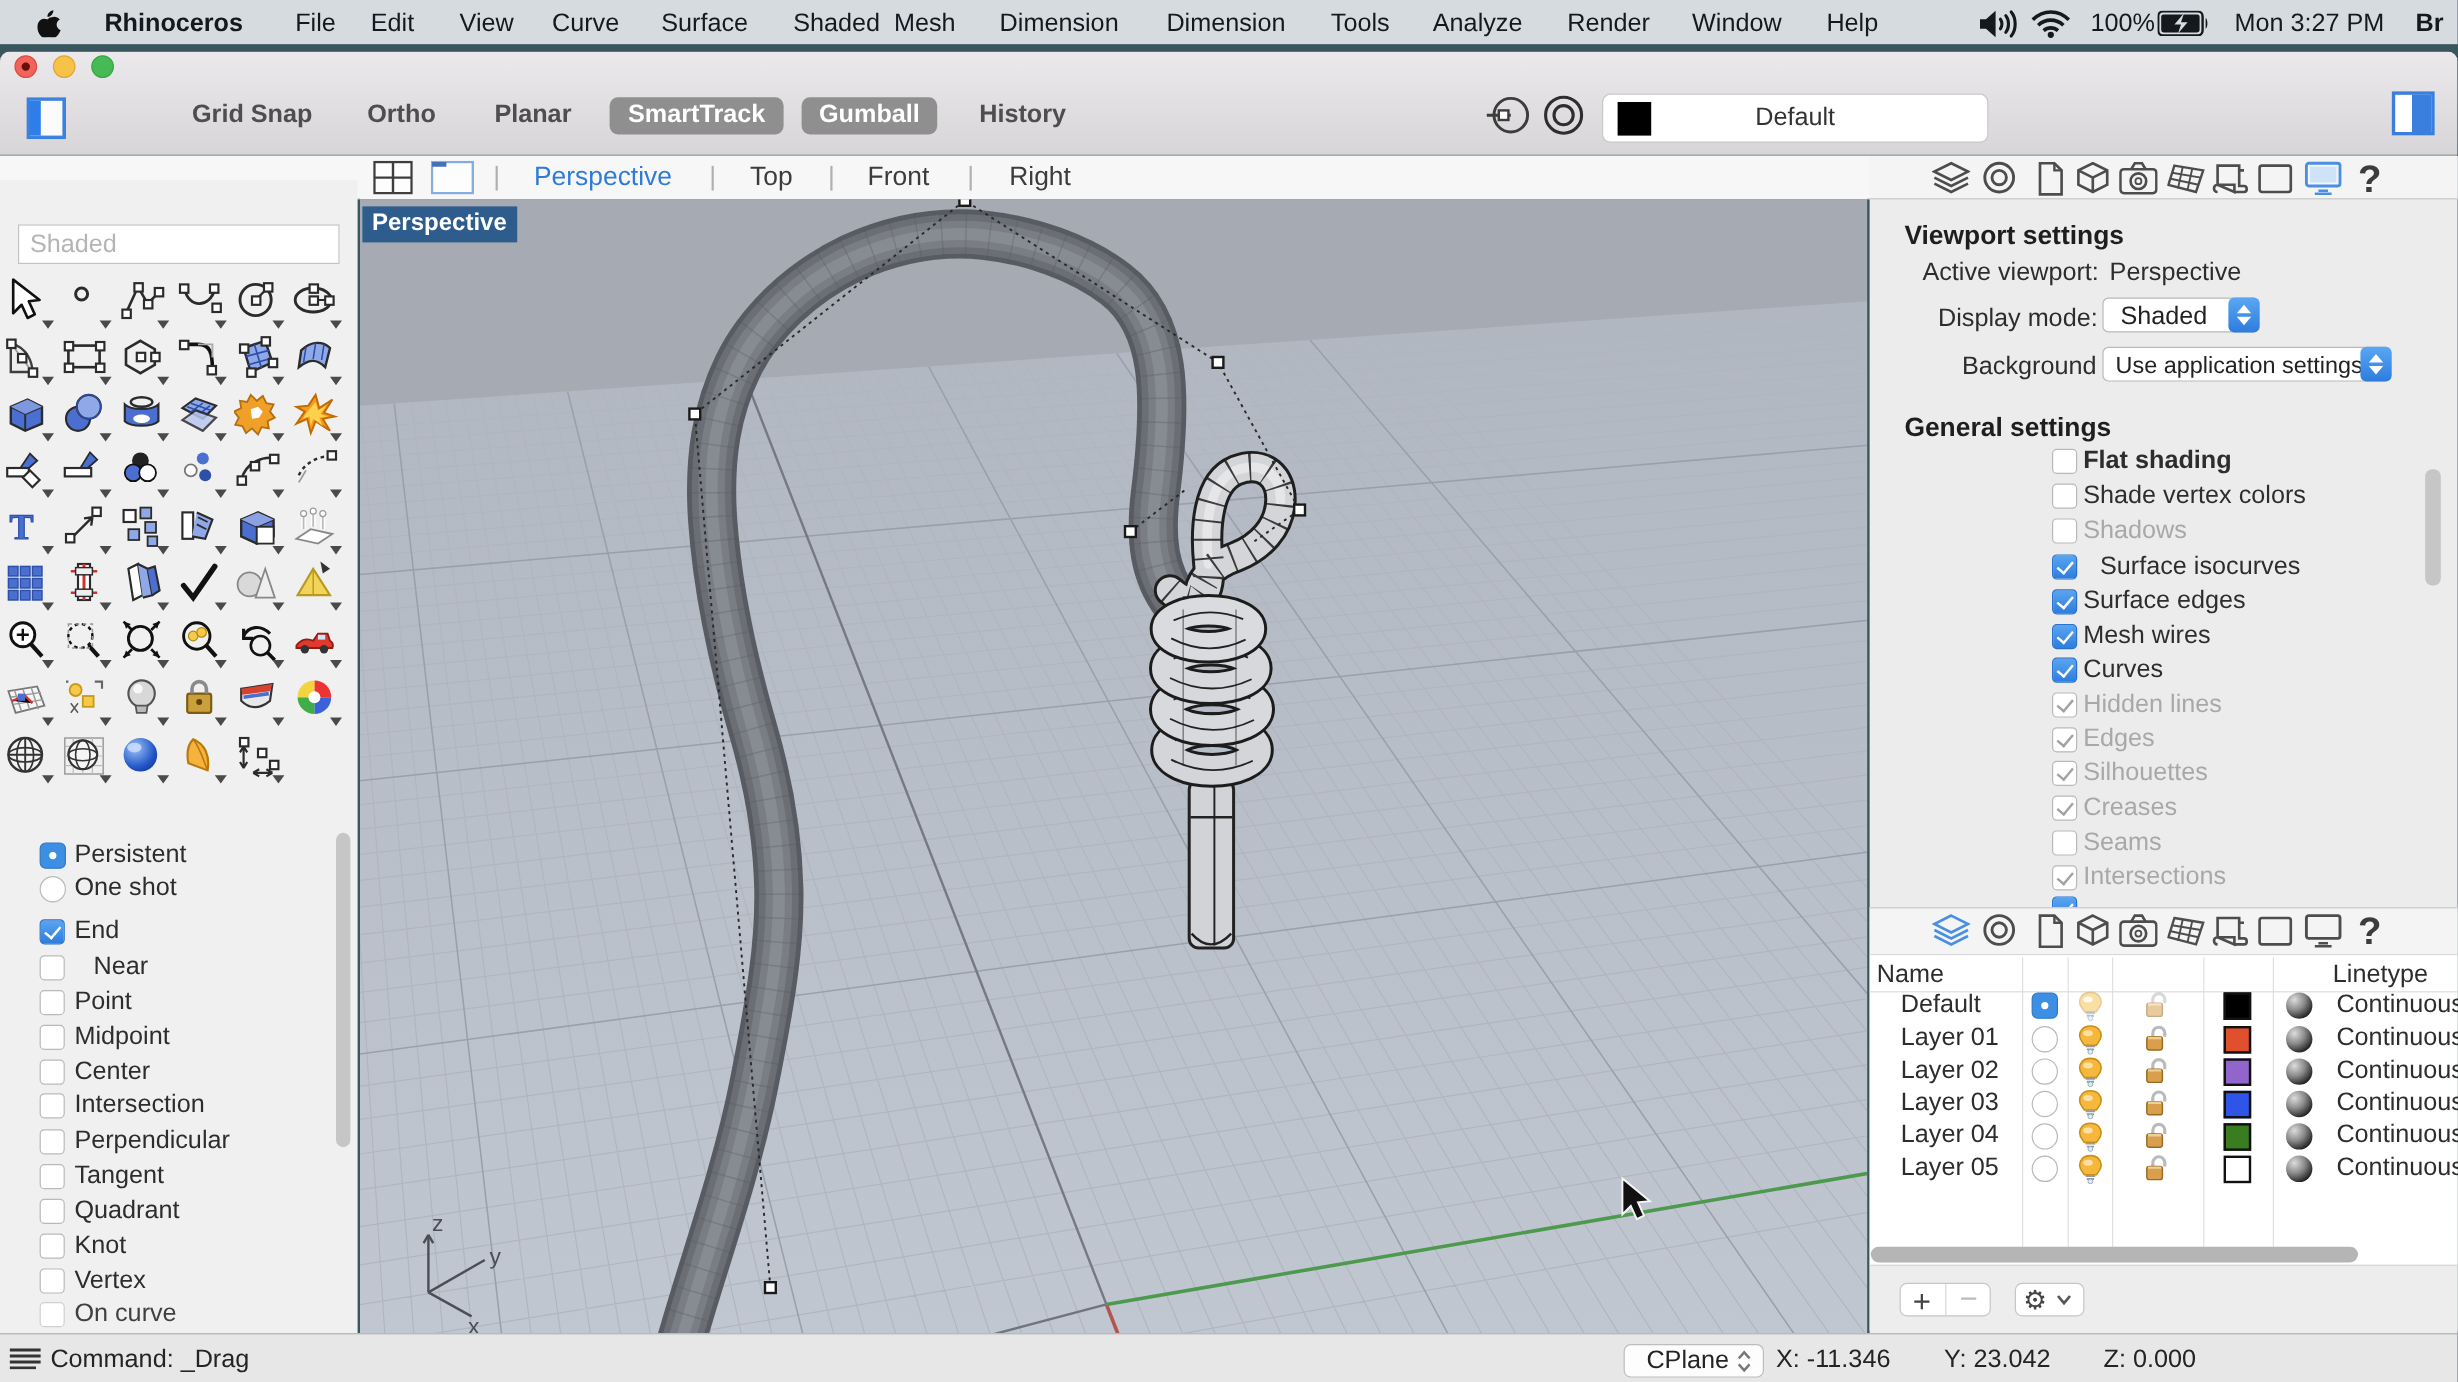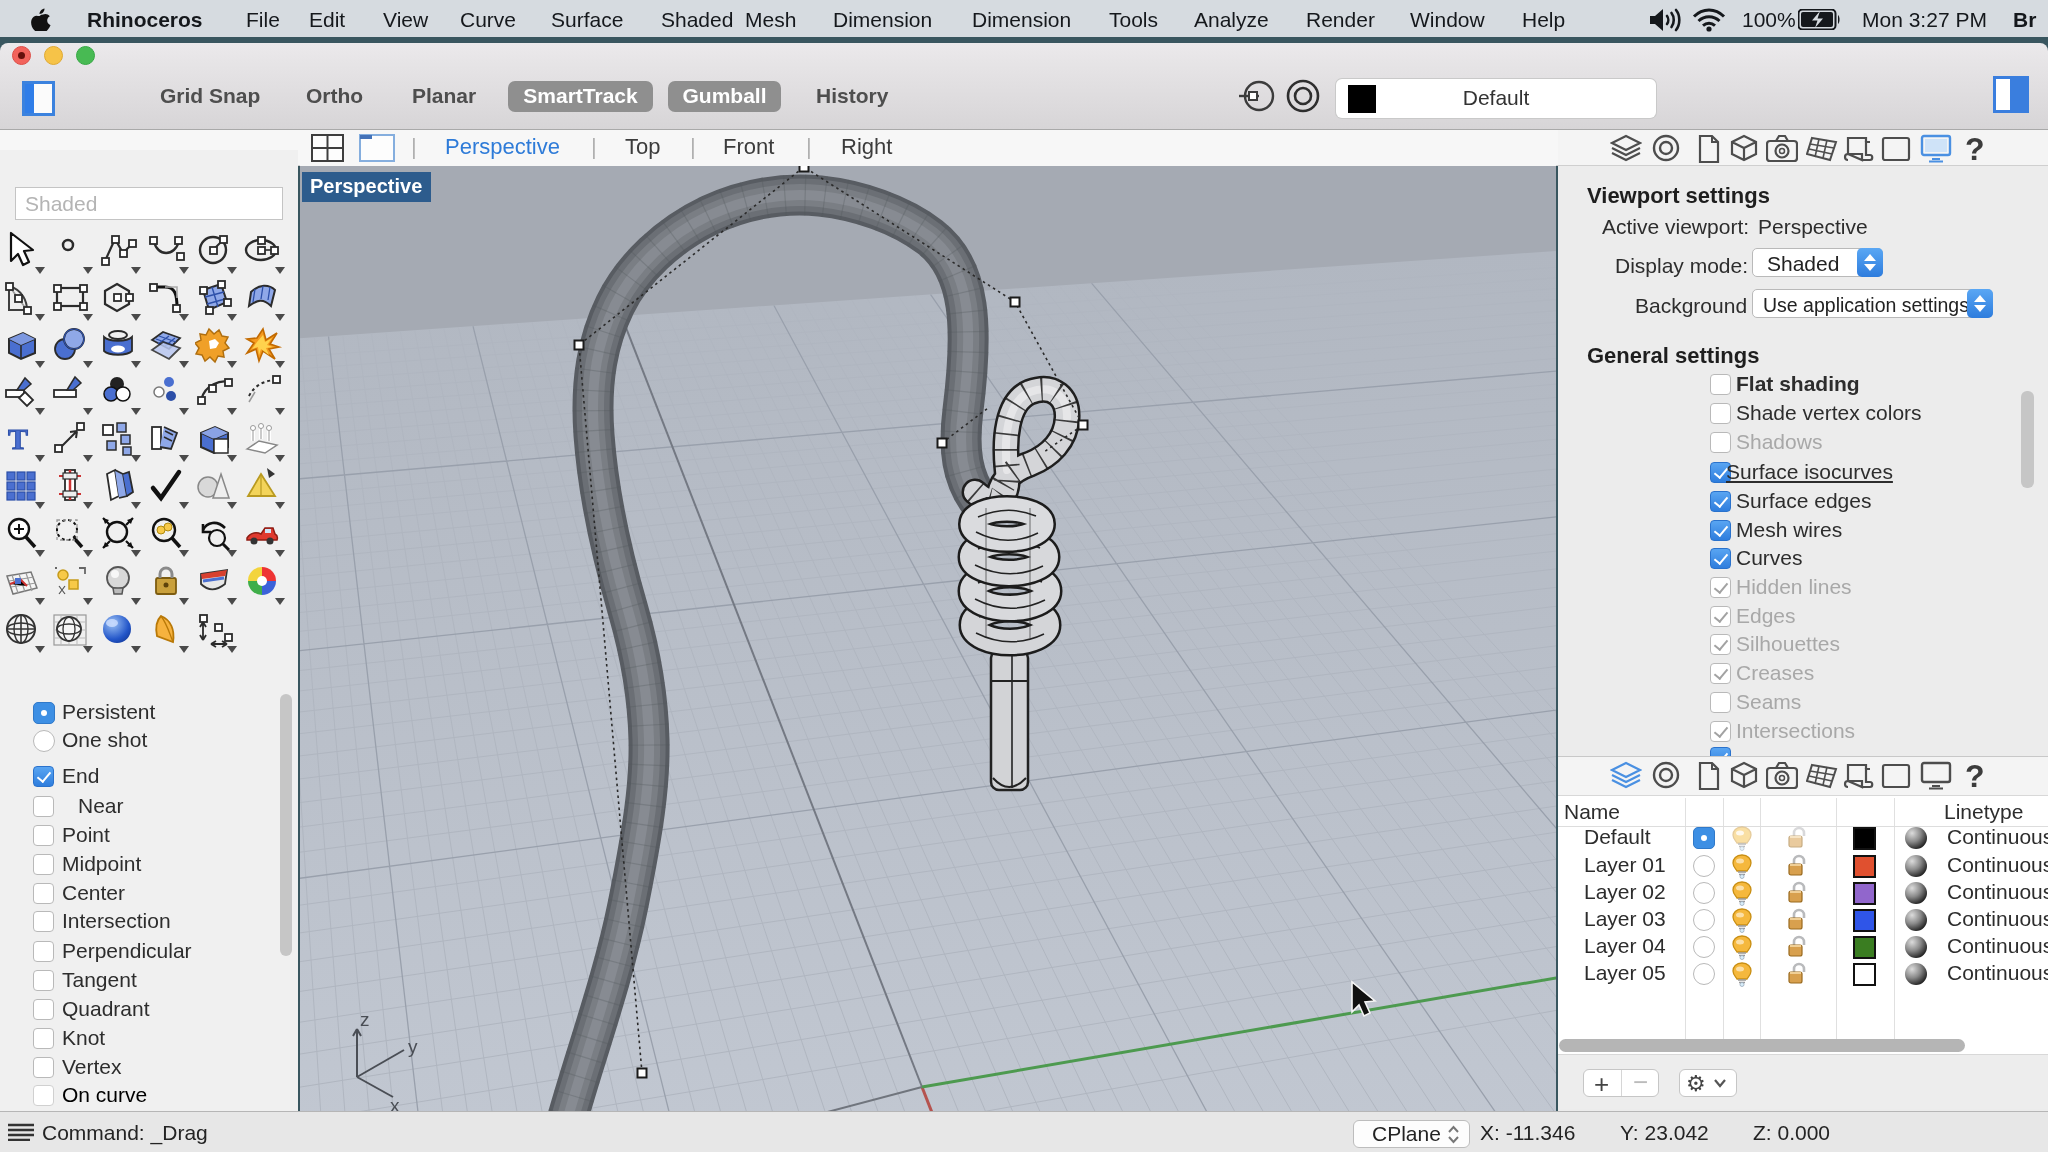--- a/index.html
+++ b/index.html
@@ -696,21 +696,21 @@
 <div class="cb " style="left:33px;top:646px"></div><div class="lbl" style="left:78px;top:644px">Near</div>
 <div class="cb " style="left:33px;top:675px"></div><div class="lbl" style="left:62px;top:673px">Point</div>
 <div class="cb " style="left:33px;top:704px"></div><div class="lbl" style="left:62px;top:702px">Midpoint</div>
 <div class="cb " style="left:33px;top:733px"></div><div class="lbl" style="left:62px;top:731px">Center</div>
 <div class="cb " style="left:33px;top:761px"></div><div class="lbl" style="left:62px;top:759px">Intersection</div>
 <div class="cb " style="left:33px;top:791px"></div><div class="lbl" style="left:62px;top:789px">Perpendicular</div>
 <div class="cb " style="left:33px;top:820px"></div><div class="lbl" style="left:62px;top:818px">Tangent</div>
 <div class="cb " style="left:33px;top:849px"></div><div class="lbl" style="left:62px;top:847px">Quadrant</div>
 <div class="cb " style="left:33px;top:878px"></div><div class="lbl" style="left:62px;top:876px">Knot</div>
 <div class="cb " style="left:33px;top:907px"></div><div class="lbl" style="left:62px;top:905px">Vertex</div>
-<div class="cb" style="left:33px;top:935px;border-color:#d0d0d0"></div><div class="lbl" style="left:62px;top:933px;color:#000000">On curve</div>
+<div class="cb" style="left:33px;top:935px;border-color:#d0d0d0"></div><div class="lbl" style="left:62px;top:933px;color:#404040">On curve</div>
 <div class="scrollv" style="left:280px;top:544px;width:12px;height:262px"></div>
 </div>
 <div id="rptop">
 <svg class="abs" style="left:52px;top:4px" width="32" height="30" viewBox="0 0 32 30">
       <path d="M16,2 L30,9 L16,16 L2,9 Z" fill="none" stroke="#4d4d4d" stroke-width="2.2"></path>
       <path d="M2,14 L16,21 L30,14" fill="none" stroke="#4d4d4d" stroke-width="2.2"></path>
       <path d="M2,19 L16,26 L30,19" fill="none" stroke="#4d4d4d" stroke-width="2.2"></path>
     </svg>
 <svg class="abs" style="left:94px;top:4px" width="28" height="30" viewBox="0 0 28 30">
       <circle cx="14" cy="14" r="12" fill="none" stroke="#4d4d4d" stroke-width="2.4"></circle>
@@ -764,21 +764,21 @@
       <div class="stepper" style="height:29px"></div>
     </div>
 <div class="hdr abs" style="left:29px;top:177px">General settings</div>
 <div class="cb " style="left:152px;top:208px"></div>
     <div class="lbl" style="left:178px;top:206px;font-weight:bold;">Flat shading</div>
 <div class="cb " style="left:152px;top:237px"></div>
     <div class="lbl" style="left:178px;top:235px;">Shade vertex colors</div>
 <div class="cb " style="left:152px;top:266px"></div>
     <div class="lbl" style="left:178px;top:264px;color:#a8a8a8">Shadows</div>
 <div class="cb on" style="left:152px;top:296px"></div>
-    <div class="lbl" style="left:168px;top:294px;text-decoration:underline;">Surface isocurves</div>
+    <div class="lbl" style="left:192px;top:294px;">Surface isocurves</div>
 <div class="cb on" style="left:152px;top:325px"></div>
     <div class="lbl" style="left:178px;top:323px;">Surface edges</div>
 <div class="cb on" style="left:152px;top:354px"></div>
     <div class="lbl" style="left:178px;top:352px;">Mesh wires</div>
 <div class="cb on" style="left:152px;top:382px"></div>
     <div class="lbl" style="left:178px;top:380px;">Curves</div>
 <div class="cb gray" style="left:152px;top:411px"></div>
     <div class="lbl" style="left:178px;top:409px;color:#a8a8a8">Hidden lines</div>
 <div class="cb gray" style="left:152px;top:440px"></div>
     <div class="lbl" style="left:178px;top:438px;color:#a8a8a8">Edges</div>

